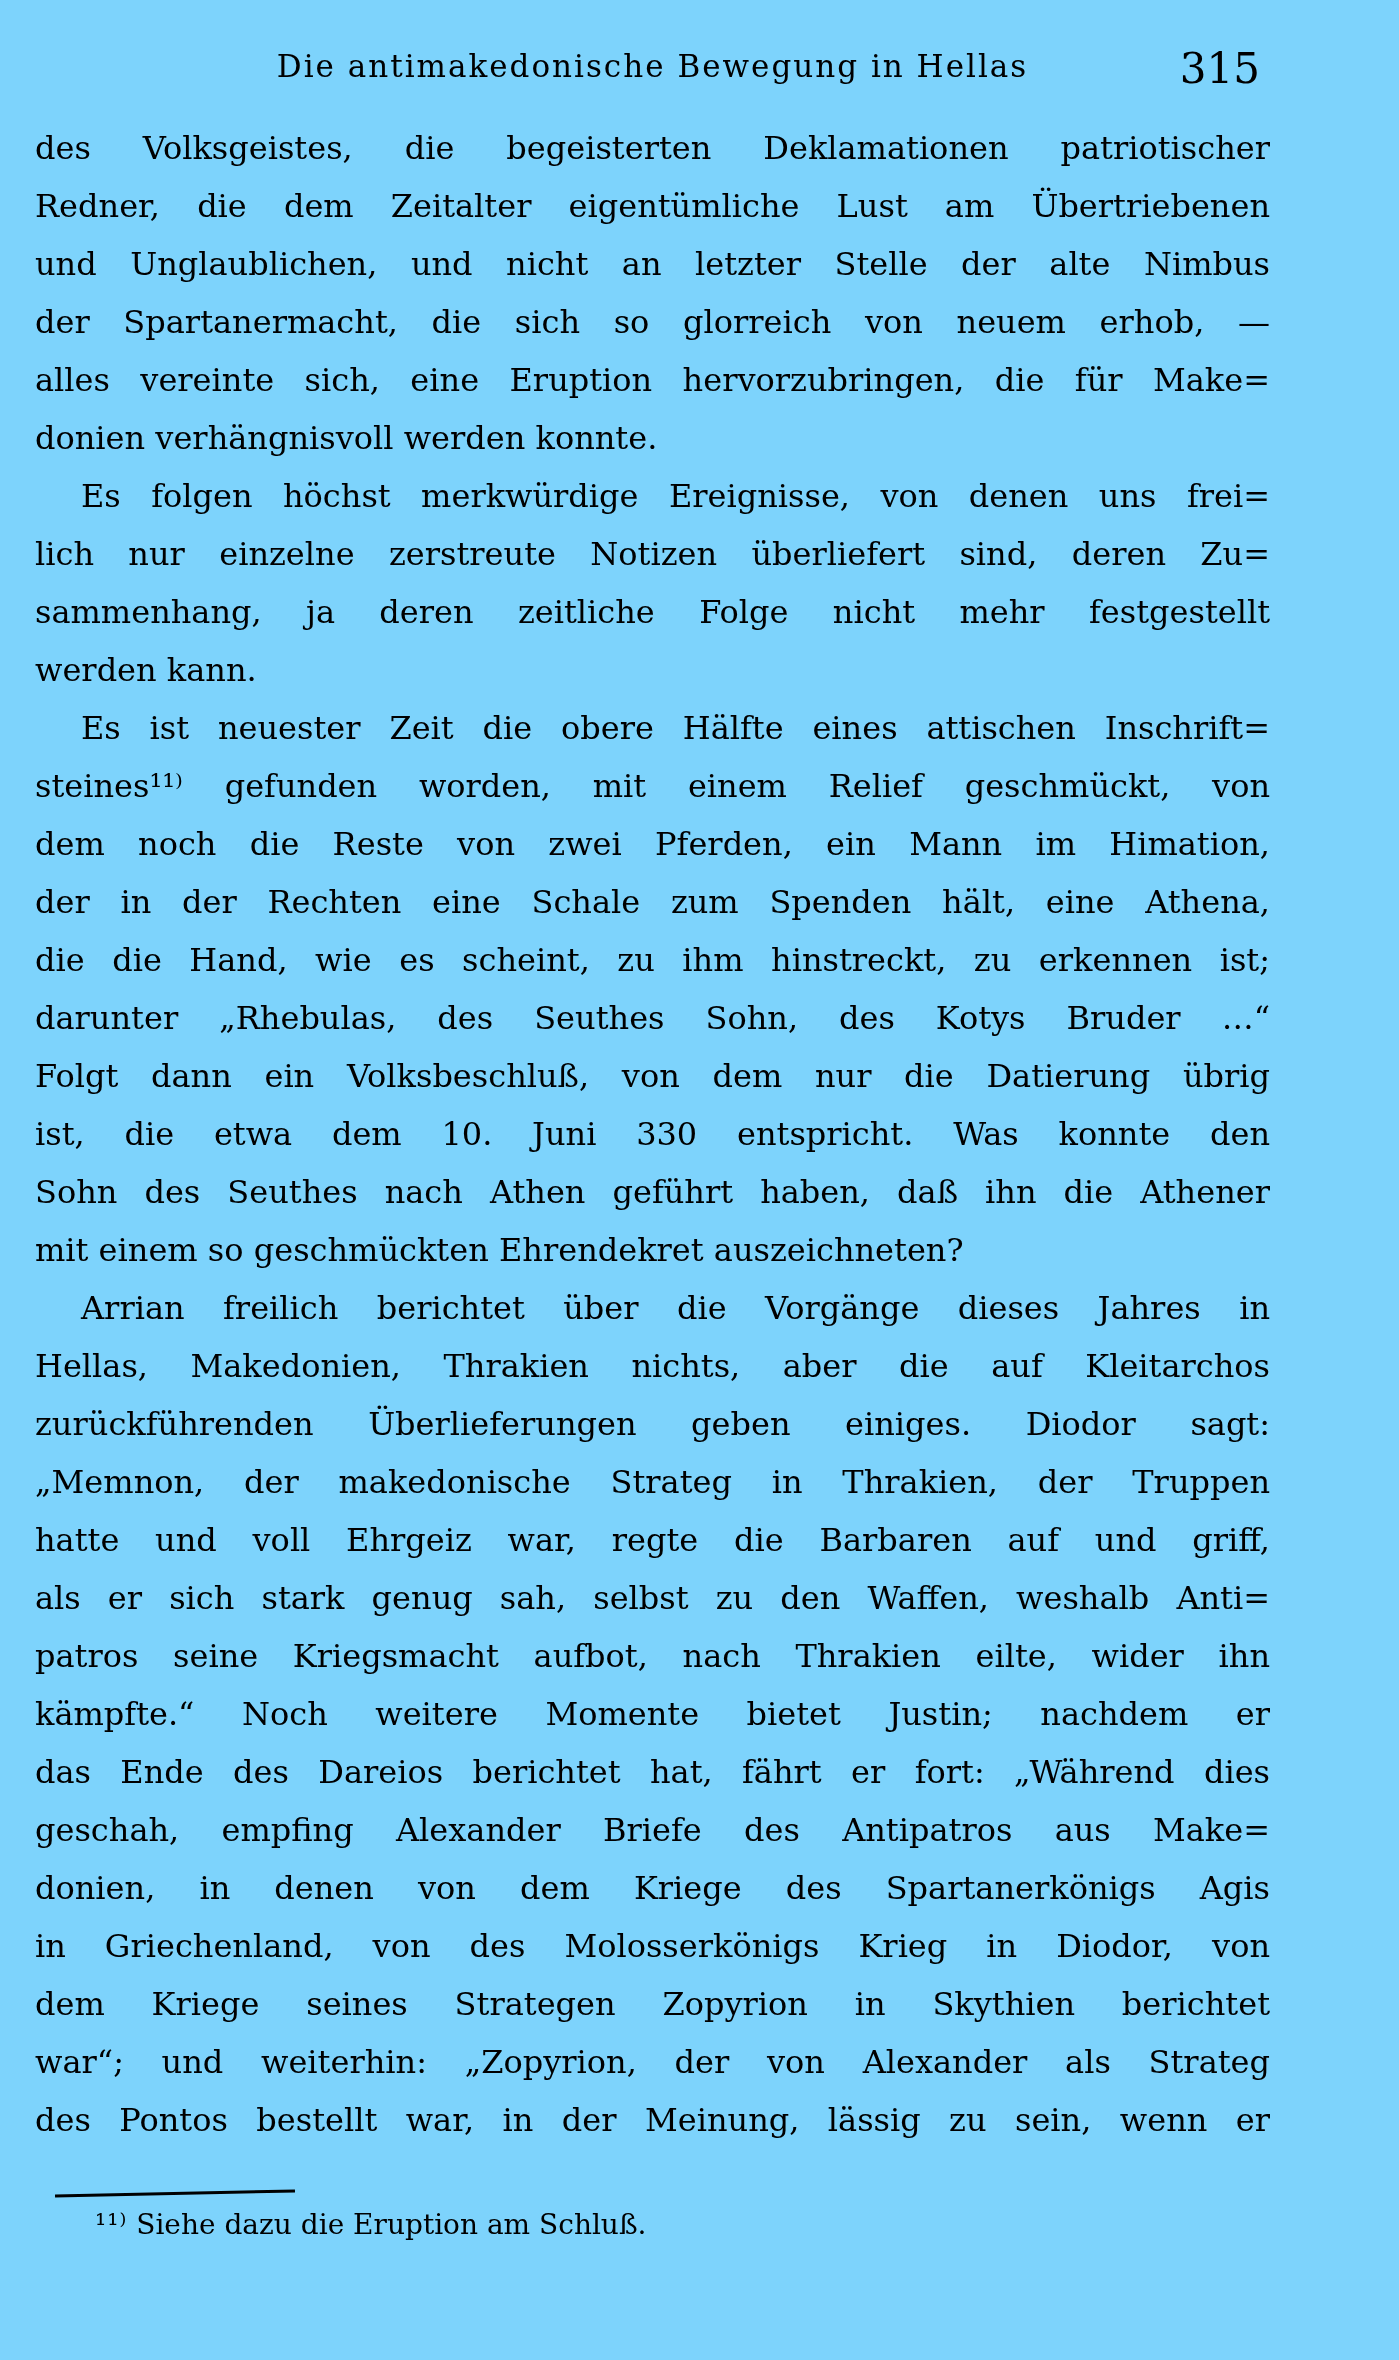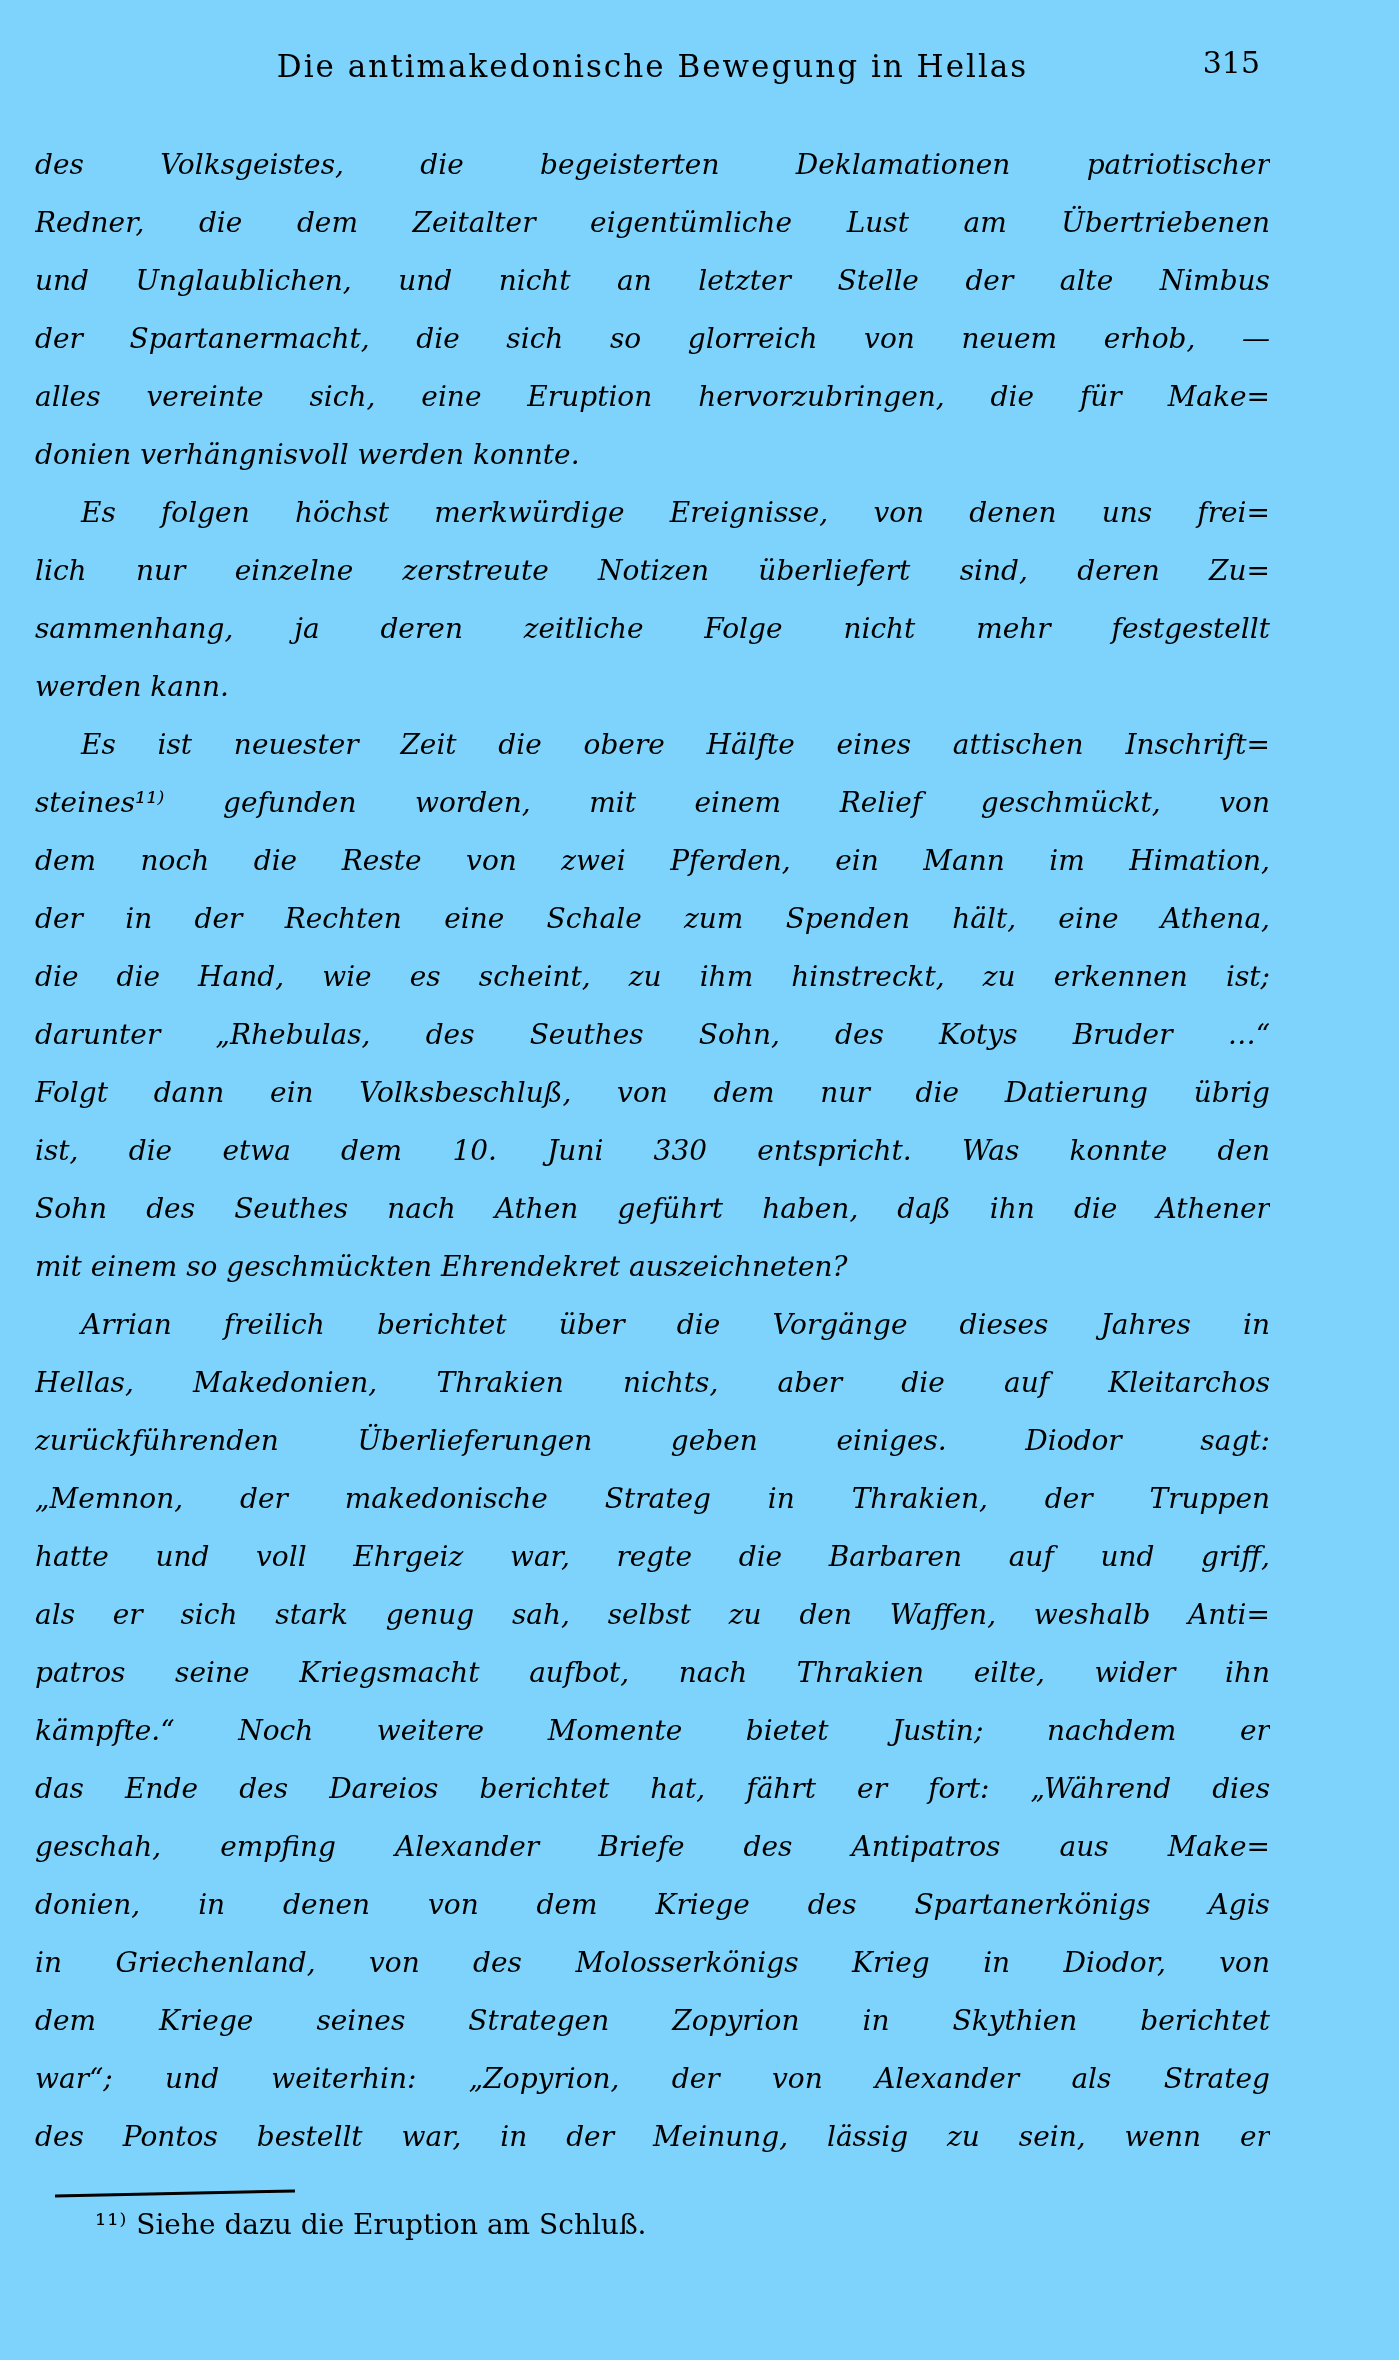--- a/index.html
+++ b/index.html
@@ -28,28 +28,27 @@
     text-align: center;
     font-size: 31px;
     letter-spacing: 2px;
     padding-top: 8px;
     white-space: nowrap;
   }
   .page-number {
     position: absolute;
     right: 10px;
     top: 8px;
-    font-size: 30px;
+    font-size: 42px;
     line-height: 1;
   }
   .body-text {
-    margin-top: 36px;
-    font-size: 28px;
+    margin-top: 19px;
+    font-size: 32px;
     line-height: 58px;
-    font-style: italic;
   }
   .para { margin: 0; }
   .line {
     text-align: justify;
     text-align-last: justify;
     text-justify: inter-word;
     white-space: normal;
     height: 58px;
     overflow: hidden;
   }

